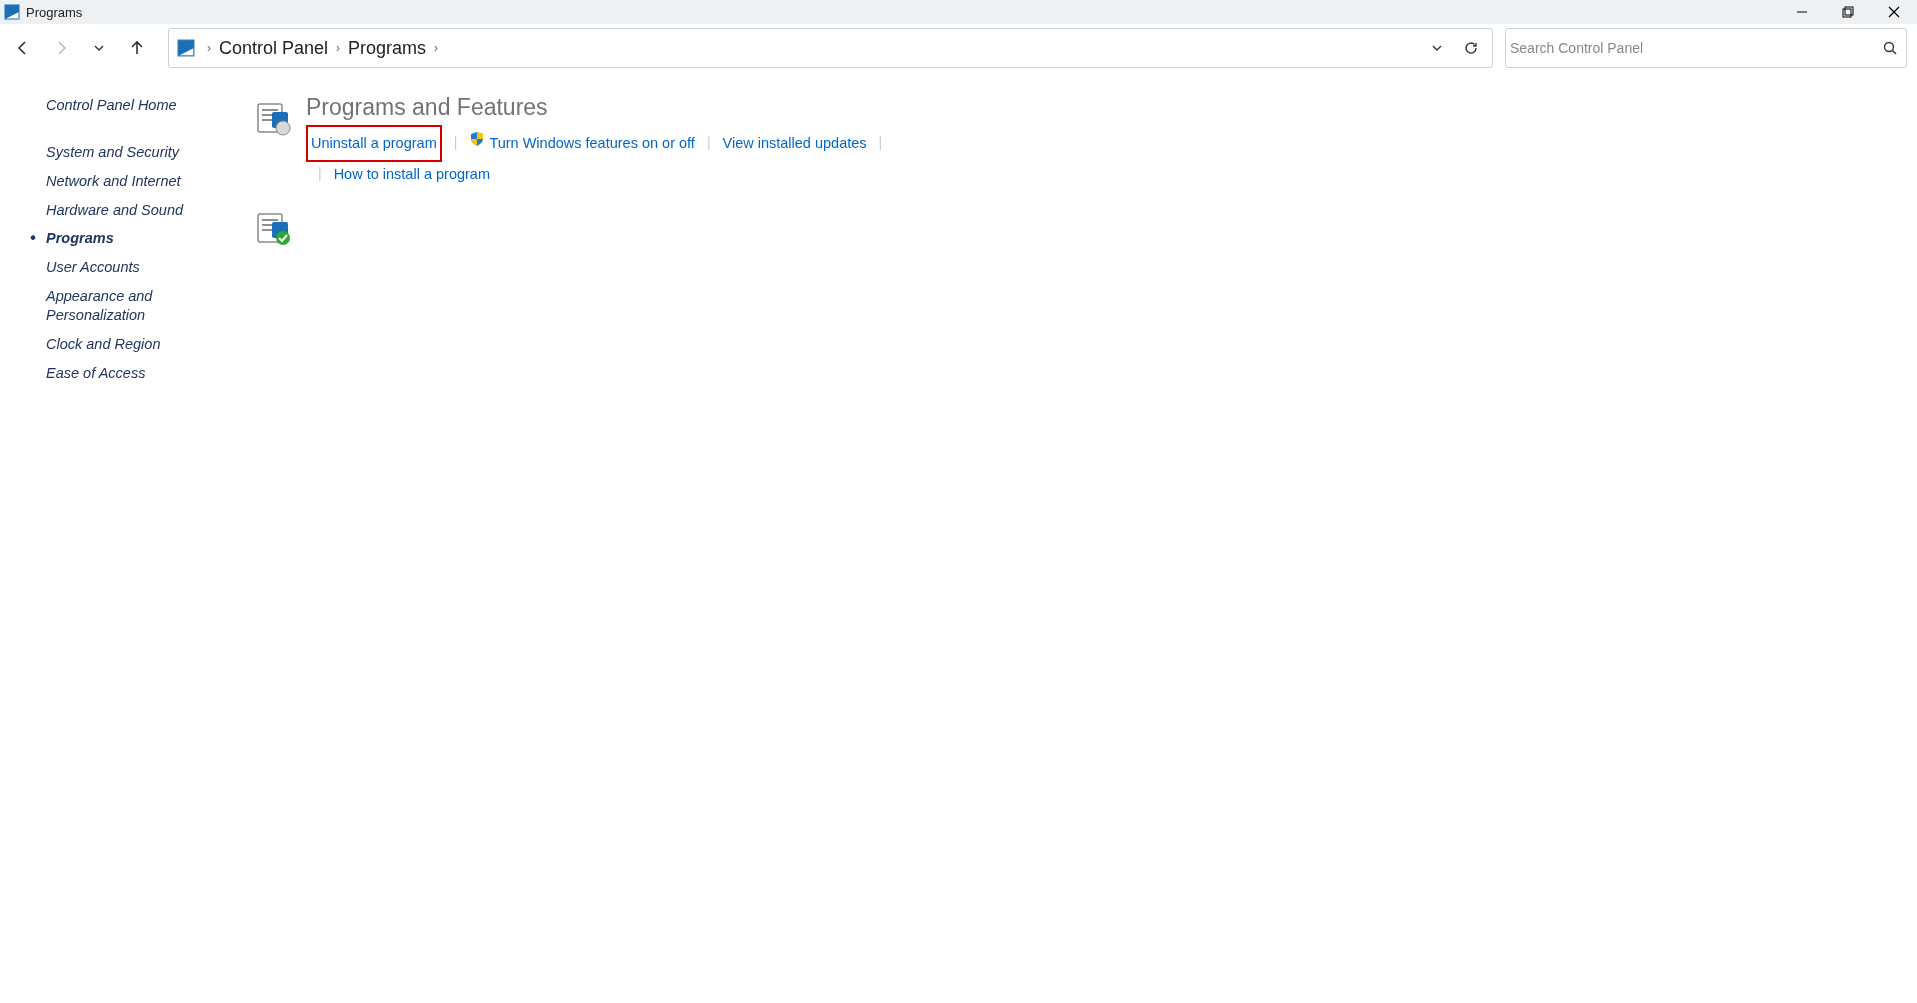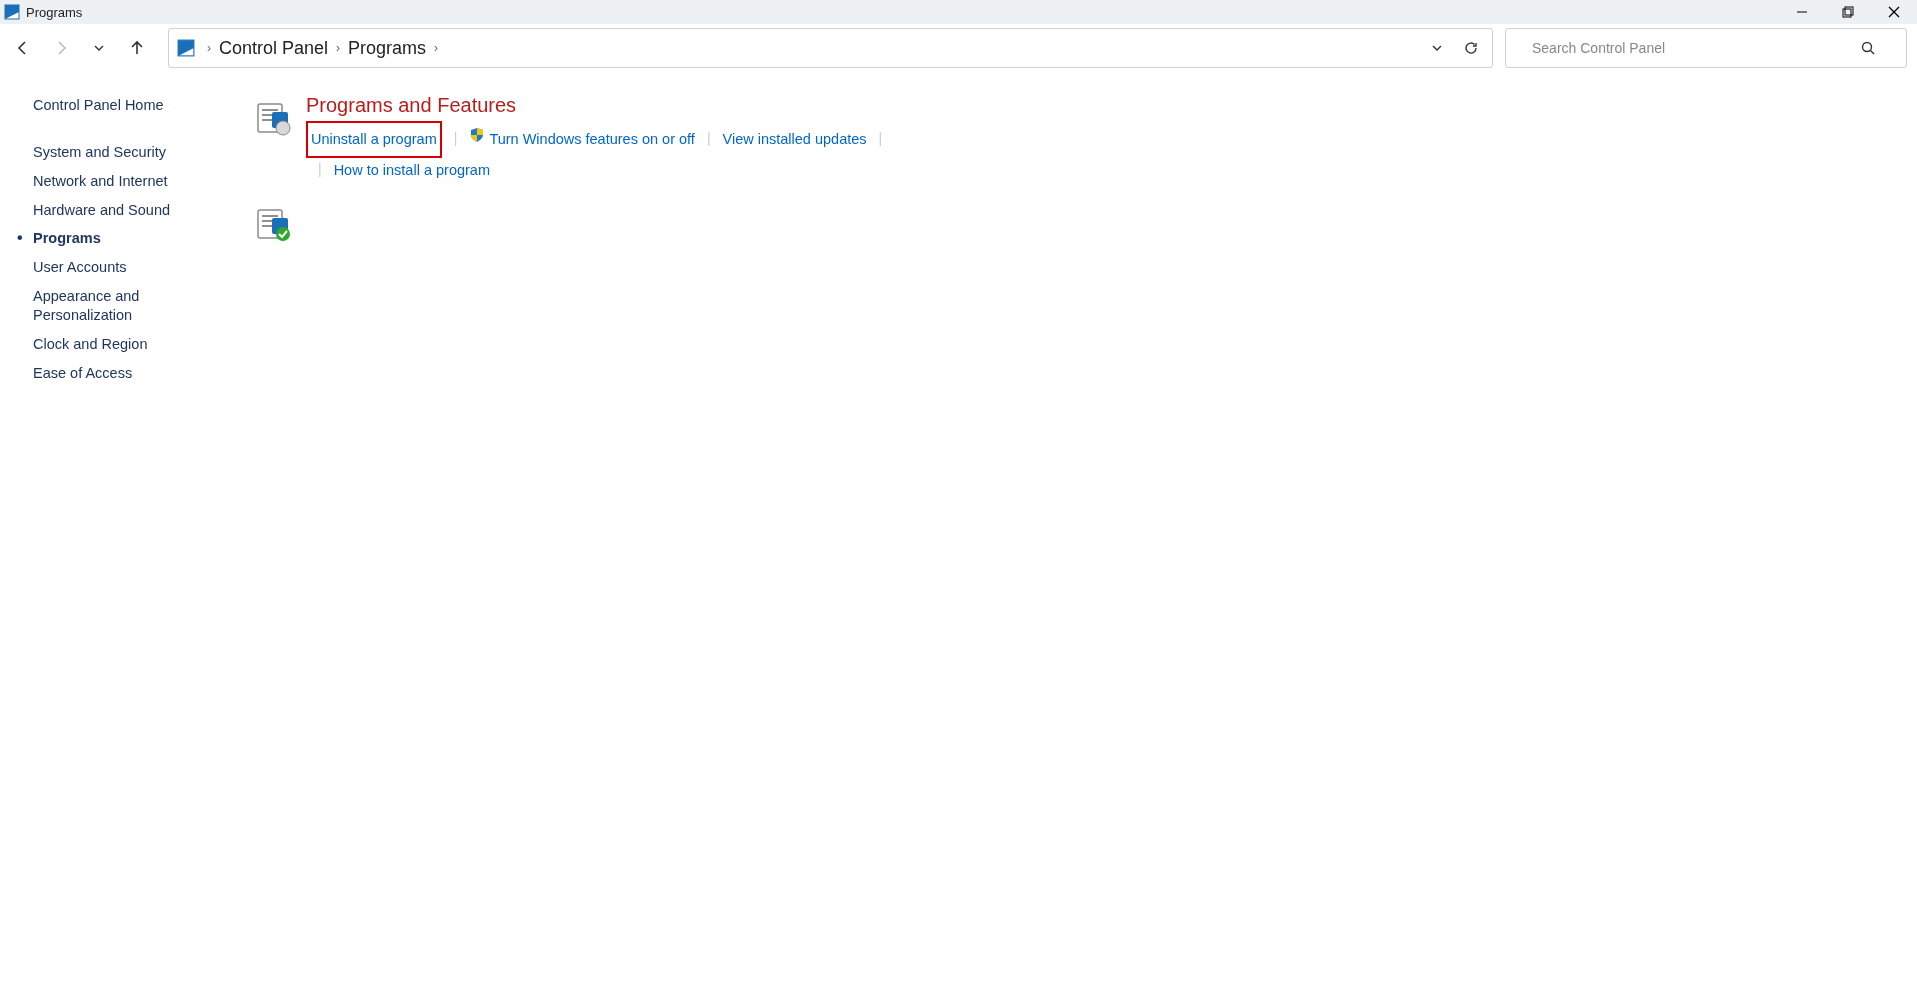--- a/index.html
+++ b/index.html
@@ -87,21 +87,21 @@
     display: flex; align-items: center; justify-content: center;
     color: #333;
   }
   .search-box {
     width: 402px;
     height: 40px;
     border: 1px solid #d0d0d0;
     border-radius: 3px;
     display: flex;
     align-items: center;
-    padding: 0 26px;
+    padding: 0 4px;
     background: #fff;
   }
   .search-box input {
     flex: 1;
     border: none;
     outline: none;
     font-size: 14px;
     color: #666;
     background: transparent;
   }
@@ -112,21 +112,22 @@
     color: #333;
   }
 
   
   .body {
     display: flex;
     height: calc(100% - 72px);
   }
   .sidebar {
     width: 240px;
-    padding: 24px 0 0 33px;
+    padding: 24px 0 0 46px;
+    font-style: italic;
   }
   .sidebar a {
     display: block;
     color: #20365f;
     font-size: 14.5px;
     margin-bottom: 10px;
     text-decoration: none;
     line-height: 1.3;
   }
   .sidebar a.home { margin-bottom: 28px; }
@@ -153,22 +154,22 @@
     margin-bottom: 18px;
   }
   .cat-icon {
     width: 40px; height: 40px;
     margin-right: 12px;
     margin-top: 4px;
     flex-shrink: 0;
   }
   .cat-body { flex: 1; }
   .cat-title {
-    color: #b91c1c;
-    font-size: 20px;
+    color: #737373;
+    font-size: 23px;
     font-weight: 400;
     margin-bottom: 4px;
   }
   .link-row {
     display: flex;
     flex-wrap: wrap;
     align-items: center;
     gap: 0;
     line-height: 1.7;
   }

